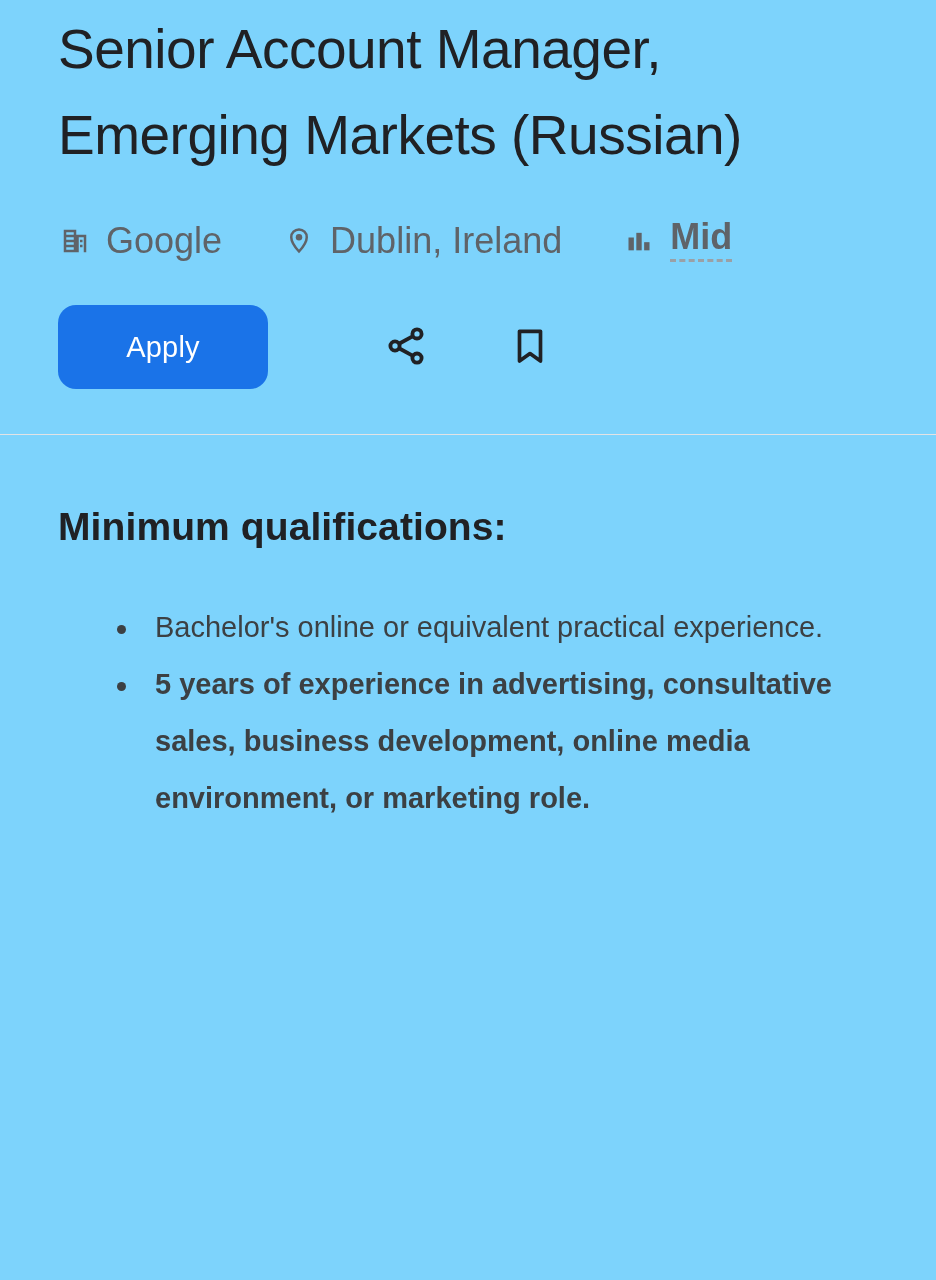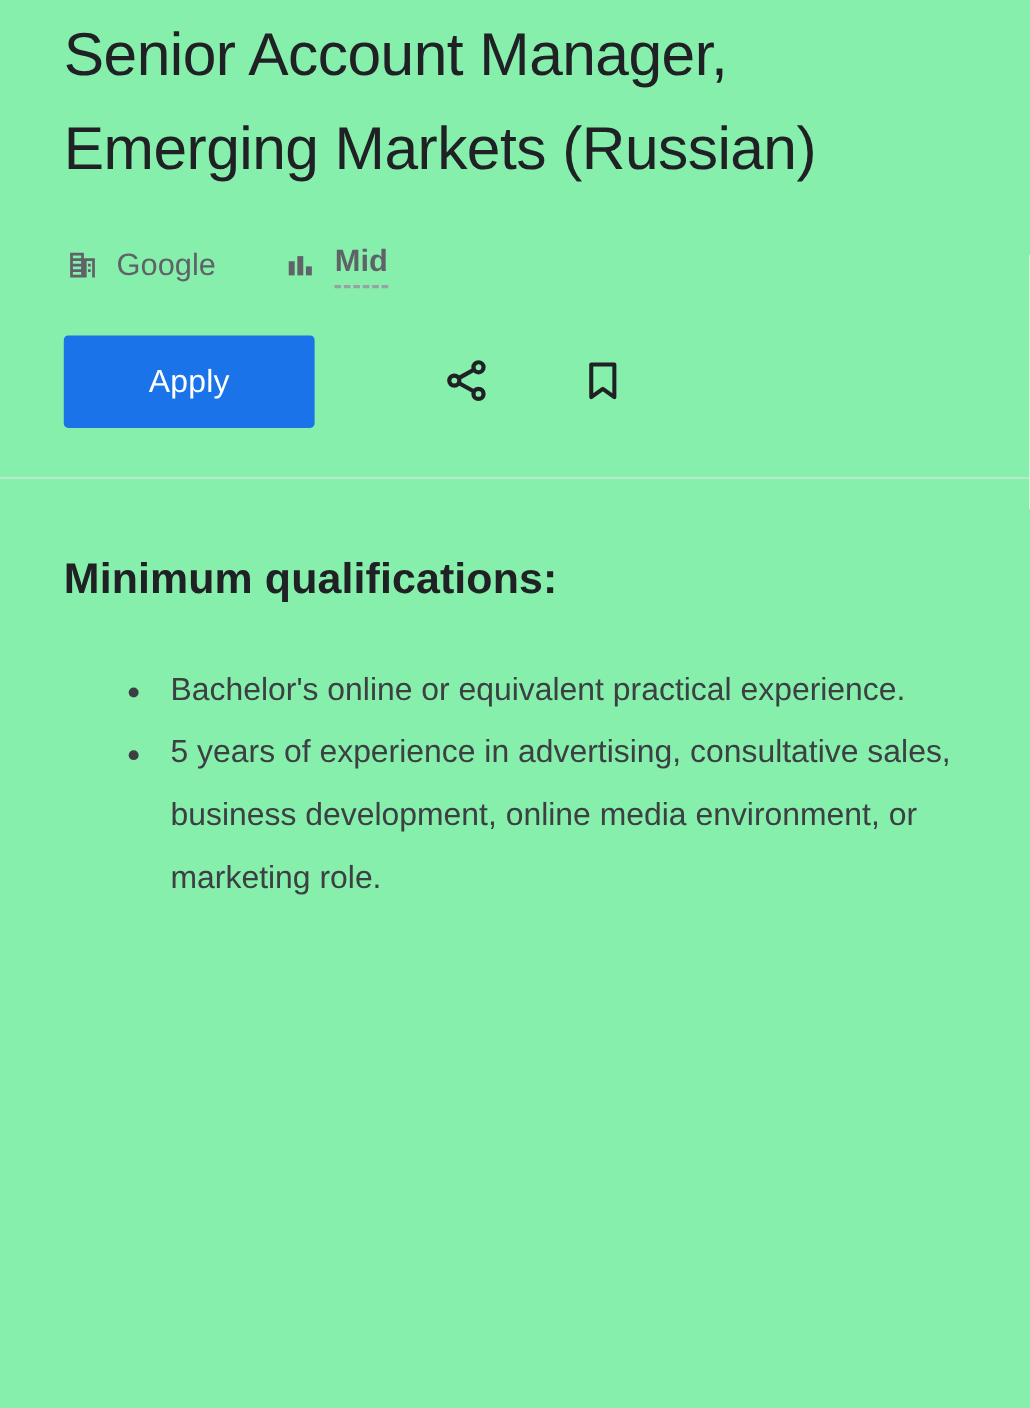--- a/index.html
+++ b/index.html
@@ -13,21 +13,21 @@
 
   body {
     font-family: "Liberation Sans", "DejaVu Sans", sans-serif;
     -webkit-font-smoothing: antialiased;
   }
 
   .page {
     width: 936px;
     height: 1280px;
     position: relative;
-    background: #86efac;
+    background: #7dd3fc;
   }
 
   
   .header {
     padding: 0 58px;
     padding-top: 6px;
   }
 
   .job-title {
     font-size: 55px;
@@ -58,21 +58,21 @@
     display: flex;
     align-items: center;
     justify-content: center;
     width: 34px;
     height: 34px;
     flex: 0 0 34px;
     color: #5f6368;
   }
 
   .meta-label {
-    font-size: 28px;
+    font-size: 36px;
     line-height: 34px;
     color: #5f6368;
     margin-left: 14px;
     white-space: nowrap;
   }
 
   .meta-label.dotted {
     border-bottom: 3px dashed #9aa0a6;
     padding-bottom: 5px;
     font-weight: bold;
@@ -83,26 +83,26 @@
     display: flex;
     align-items: center;
     margin-top: 43px;
     height: 84px;
   }
 
   .apply-button {
     display: inline-flex;
     align-items: center;
     justify-content: center;
-    width: 228px;
+    width: 210px;
     height: 84px;
     background: #1a73e8;
     color: #ffffff;
     border: none;
-    border-radius: 4px;
+    border-radius: 18px;
     font-family: "Liberation Sans", "DejaVu Sans", sans-serif;
     font-size: 29px;
     font-weight: 400;
     cursor: pointer;
     letter-spacing: 0.2px;
   }
 
   .icon-button {
     display: inline-flex;
     align-items: center;
@@ -149,21 +149,21 @@
   .qual-item {
     position: relative;
     padding-left: 97px;
     font-size: 29px;
     line-height: 57px;
     color: #3c4043;
     max-width: 820px;
     margin-bottom: 0;
   }
 
-  .qual-item + .qual-item { margin-top: 0; }
+  .qual-item + .qual-item { margin-top: 0; font-weight: bold; }
 
   .qual-item::before {
     content: "";
     position: absolute;
     left: 59px;
     top: 26px;
     width: 9px;
     height: 9px;
     border-radius: 50%;
     background: #3c4043;
@@ -182,20 +182,29 @@
 
       <div class="meta-item">
         <span class="meta-icon">
           <svg width="30" height="30" viewBox="0 0 24 24" aria-hidden="true">
             <path fill="currentColor" d="M3 3h10v4h8v14H3V3zm2 2v2h6V5H5zm0 4v2h6V9H5zm0 4v2h6v-2H5zm0 4v2h6v-2H5zm10-8v12h4V9h-4zm1 2h2v2h-2v-2zm0 4h2v2h-2v-2z"></path>
           </svg>
         </span>
         <span class="meta-label">Google</span>
       </div>
 
+      <div class="meta-item">
+        <span class="meta-icon">
+          <svg width="30" height="30" viewBox="0 0 24 24" aria-hidden="true">
+            <path fill="none" stroke="currentColor" stroke-width="2" d="M12 2.8c-3.4 0-6.2 2.7-6.2 6.1 0 4.6 6.2 11.5 6.2 11.5s6.2-6.9 6.2-11.5c0-3.4-2.8-6.1-6.2-6.1z"></path>
+            <circle cx="12" cy="9" r="2.6" fill="currentColor"></circle>
+          </svg>
+        </span>
+        <span class="meta-label">Dublin, Ireland</span>
+      </div>
 
       <div class="meta-item">
         <span class="meta-icon">
           <svg width="28" height="28" viewBox="0 0 24 24" aria-hidden="true">
             <rect x="3" y="9" width="4.6" height="11" fill="currentColor"></rect>
             <rect x="9.7" y="5" width="4.6" height="15" fill="currentColor"></rect>
             <rect x="16.4" y="13" width="4.6" height="7" fill="currentColor"></rect>
           </svg>
         </span>
         <span class="meta-label dotted">Mid</span>

